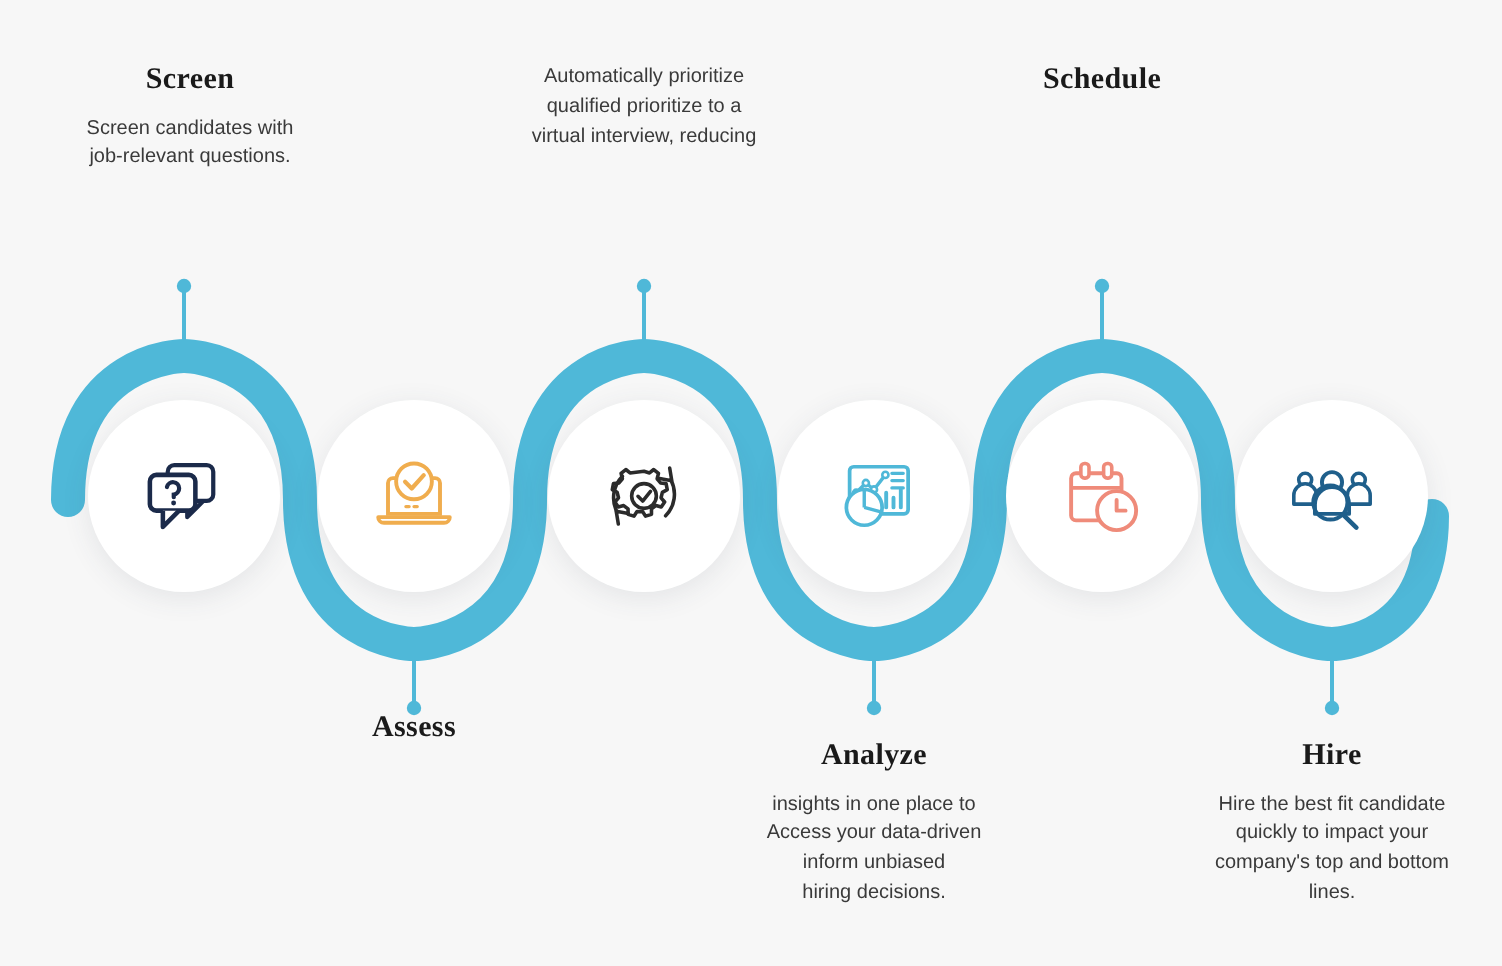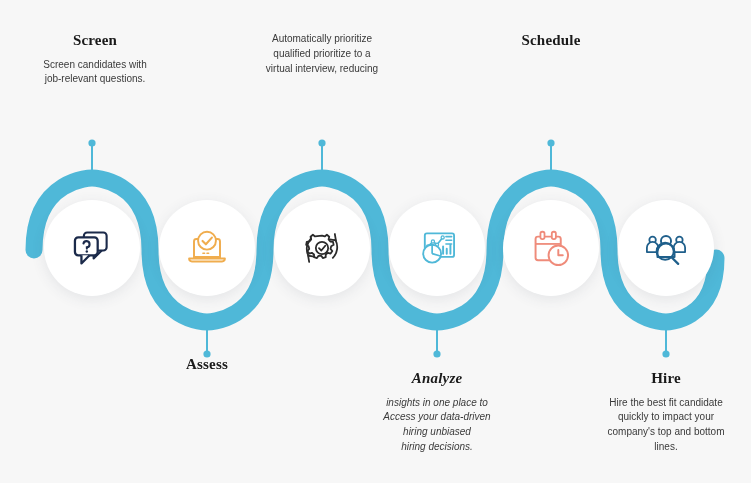--- a/index.html
+++ b/index.html
@@ -214,26 +214,26 @@
   </div>
 
   <div class="caption" style="left:455px; top:32px; width:192px;">
     <div class="caption-title">Schedule</div>
   </div>
 
   <div class="caption" style="left:112px; top:356px; width:190px;">
     <div class="caption-title">Assess</div>
   </div>
 
-  <div class="caption" style="left:347px; top:370px; width:180px;font-style:italic;">
+  <div class="caption" style="left:347px; top:370px; width:180px;">
     <div class="caption-title">Analyze</div>
     <div class="caption-body">
       <span>insights in one place to</span>
       <span>Access your data-driven</span>
-      <span>hiring unbiased</span>
+      <span>inform unbiased</span>
       <span>hiring decisions.</span>
     </div>
   </div>
 
   <div class="caption" style="left:576px; top:370px; width:180px;">
     <div class="caption-title">Hire</div>
     <div class="caption-body">
       <span>Hire the best fit candidate</span>
       <span>quickly to impact your</span>
       <span>company's top and bottom</span>

